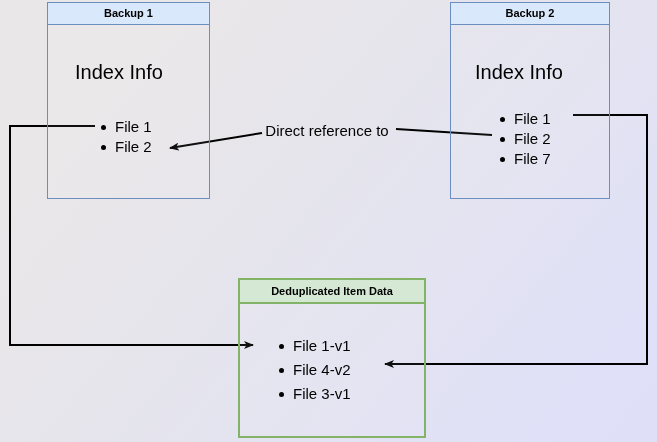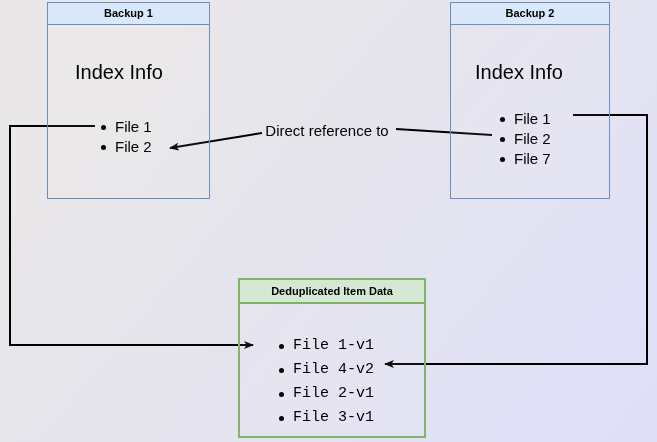--- a/index.html
+++ b/index.html
@@ -154,24 +154,23 @@
         <li>File 1</li>
         <li>File 2</li>
         <li>File 7</li>
       </ul>
     </div>
   </div>
 
   <div class="box box-green" style="left:230px; top:278px; width:188px; height:160px;margin-left:8px;">
     <div class="box-header hdr-green">Deduplicated Item Data</div>
     <div class="box-body">
-      <ul class="file-list list-green" style="left:38px; top:30px;font-family:Liberation Mono, monospace;">
+      <ul class="file-list list-green" style="left:38px; top:30px;">
         <li>File 1-v1</li>
         <li>File 4-v2</li>
-        <li>File 2-v1</li>
         <li>File 3-v1</li>
       </ul>
     </div>
   </div>
 
   <div class="center-label" style="left:247px; top:123px; width:160px;">
     <div>Direct reference to</div>
   </div>
 
 </div>

